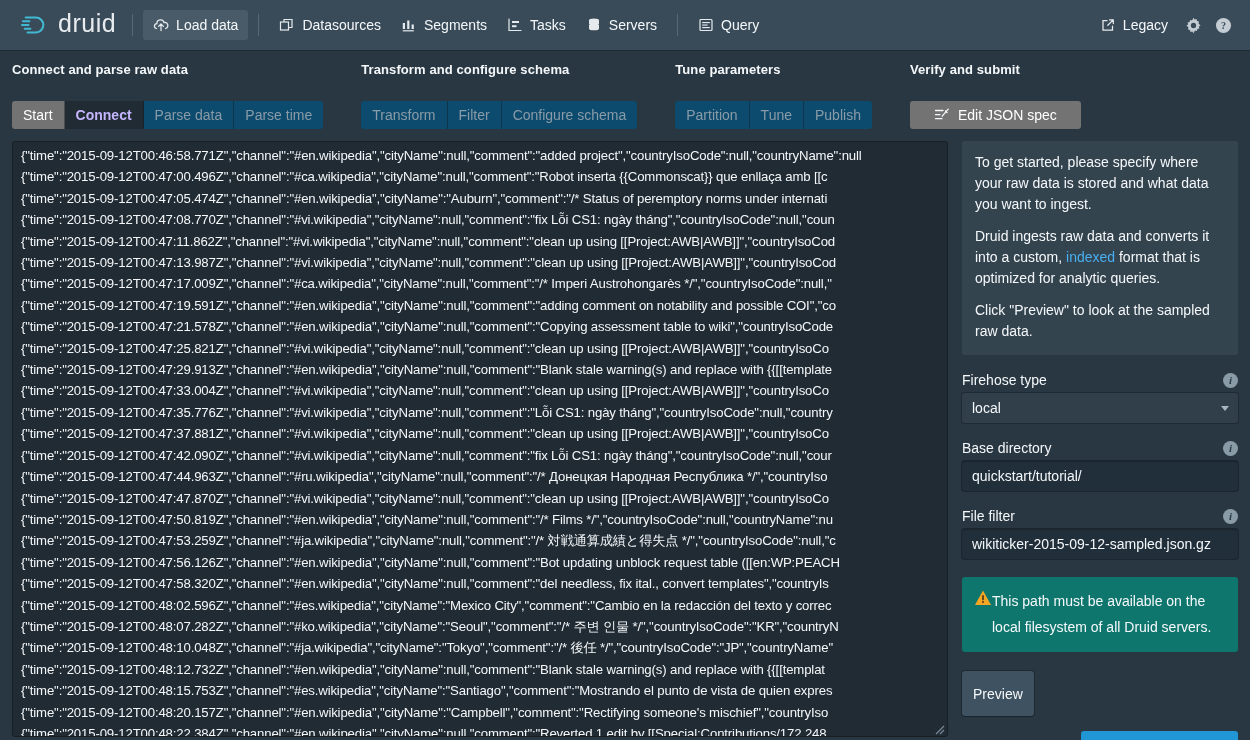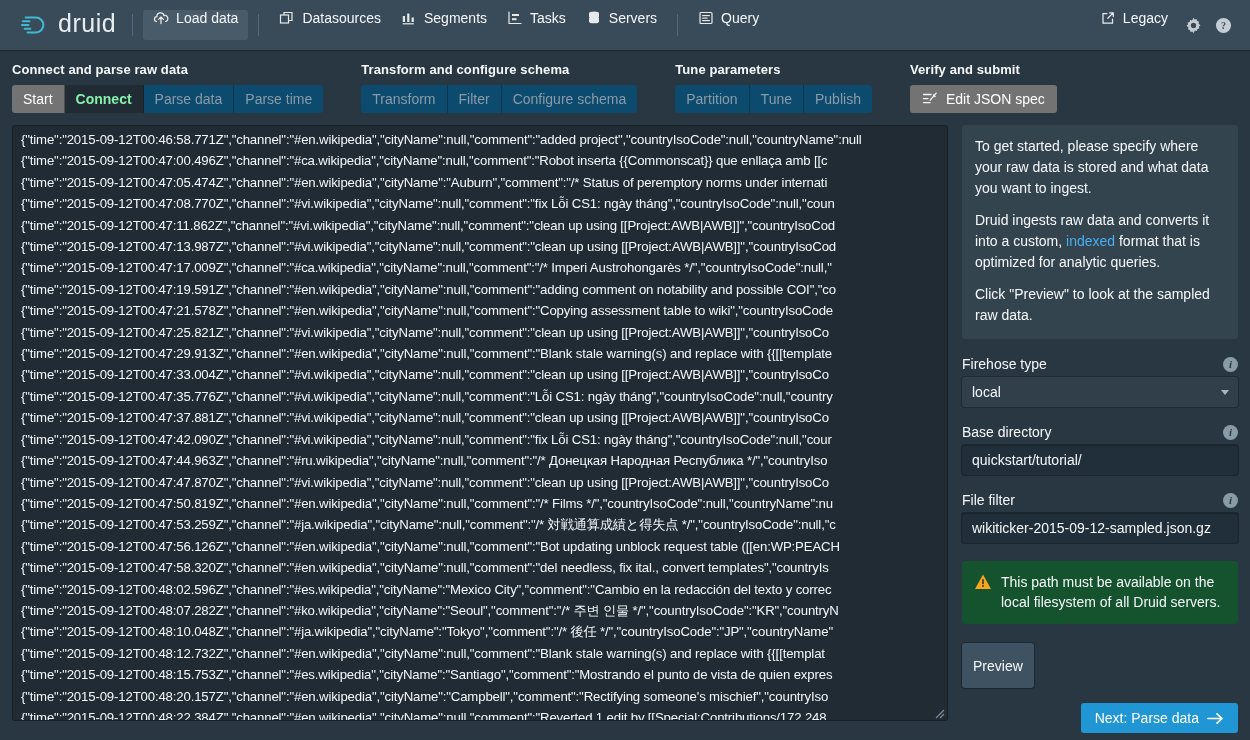--- a/index.html
+++ b/index.html
@@ -36,21 +36,21 @@
     font-weight: 300;
     line-height: 1;
     padding-bottom: 3px;
   }
   .nav-divider {
     width: 1px; height: 22px;
     background: rgba(255,255,255,0.16);
     margin: 0 10px;
   }
   .nav-btn {
-    display: flex; align-items: flex-start; gap: 7px;
+    display: flex; align-items: center; gap: 7px;
     height: 30px;
     padding: 0 10px;
     border-radius: 3px;
     color: #f5f8fa;
     font-size: 14px;
     cursor: pointer;
     white-space: nowrap;
     background: transparent;
     border: none;
     font-family: inherit;
@@ -69,42 +69,42 @@
     display: flex;
     padding: 12px 12px 0 12px;
     gap: 0;
   }
   .step-group { margin-right: 38px; }
   .step-group:last-child { margin-right: 0; }
   .step-title {
     color: #f5f8fa;
     font-size: 13px;
     font-weight: bold;
-    margin-bottom: 8px;
+    margin-bottom: 24px;
     letter-spacing: .1px;
   }
   .step-buttons { display: flex; }
   .step-btn {
     height: 28px;
     padding: 0 11px;
     font-size: 14px;
     display: flex; align-items: center;
     cursor: pointer;
     border: none;
     font-family: inherit;
     background: #0c4a6e;
     color: #e1e8ed;
     border-right: 1px solid rgba(16,22,26,0.4);
   }
   .step-btn:first-child { border-radius: 3px 0 0 3px; }
   .step-btn:last-child { border-radius: 0 3px 3px 0; border-right: none; }
   .step-btn.disabled { color: #8a9ba8; cursor: default; }
-  .step-btn.current { background: #202b33; color: #86efac; font-weight: bold; }
+  .step-btn.current { background: #202b33; color: #c4b5fd; font-weight: bold; }
   .step-btn.done { background: #737373; color: #ffffff; }
-  .step-btn.single { border-radius: 3px; padding: 0 12px; gap: 8px; }
+  .step-btn.single { border-radius: 3px; padding: 0 24px; gap: 8px; }
 
   
   .main {
     display: flex;
     padding: 12px 12px 0 12px;
     gap: 14px;
     height: 608px;
   }
   .raw-panel {
     flex: 1;
@@ -191,28 +191,27 @@
     margin-top: -2px;
     width: 0; height: 0;
     border-left: 4.5px solid transparent;
     border-right: 4.5px solid transparent;
     border-top: 5px solid #a7b6c2;
   }
   .text-input { cursor: text; }
 
   .callout {
     margin-top: 18px;
-    background: #14532d;
+    background: #0f766e;
     border-radius: 3px;
     padding: 11px 12px 12px 12px;
     display: flex;
-    gap: 9px;
-    color: #f5f8fa;
-    font-size: 14px;
-    line-height: 20px;
+    color: #f5f8fa;
+    font-size: 14px;
+    line-height: 26px;
   }
   .warn-icon { flex: 0 0 auto; margin-top: 1px; }
 
   .btn-row { margin-top: 19px; }
   .btn {
     height: 45px;
     padding: 0 11px;
     border-radius: 3px;
     font-size: 14px;
     border: none;

